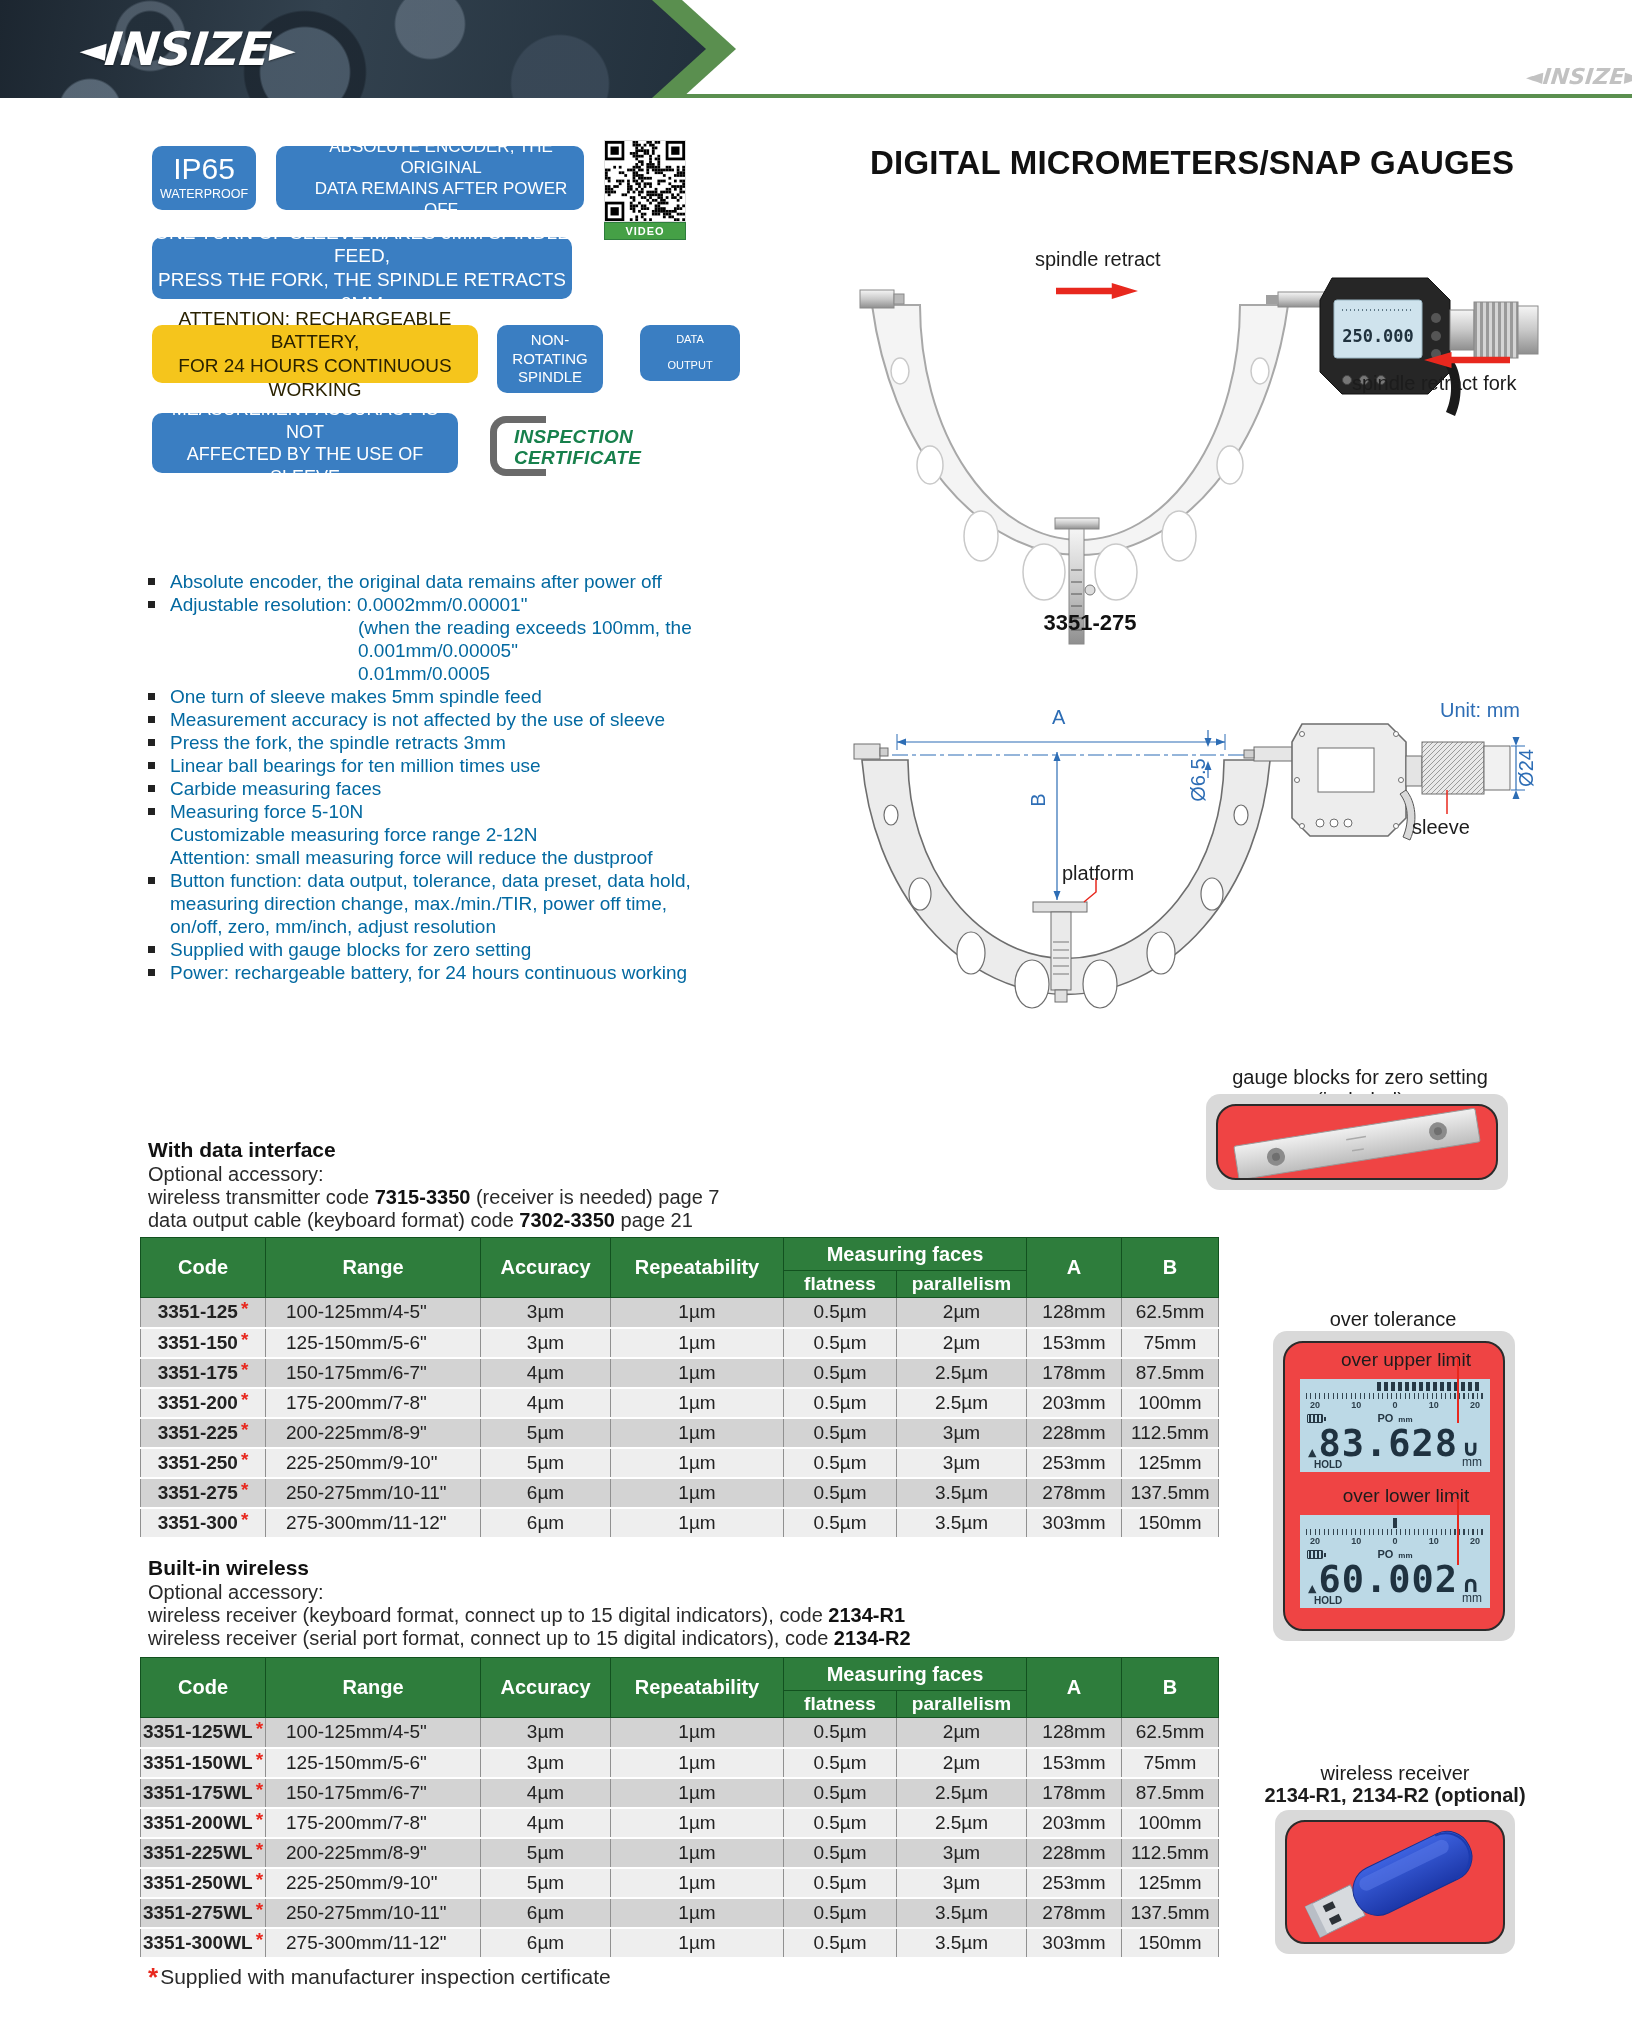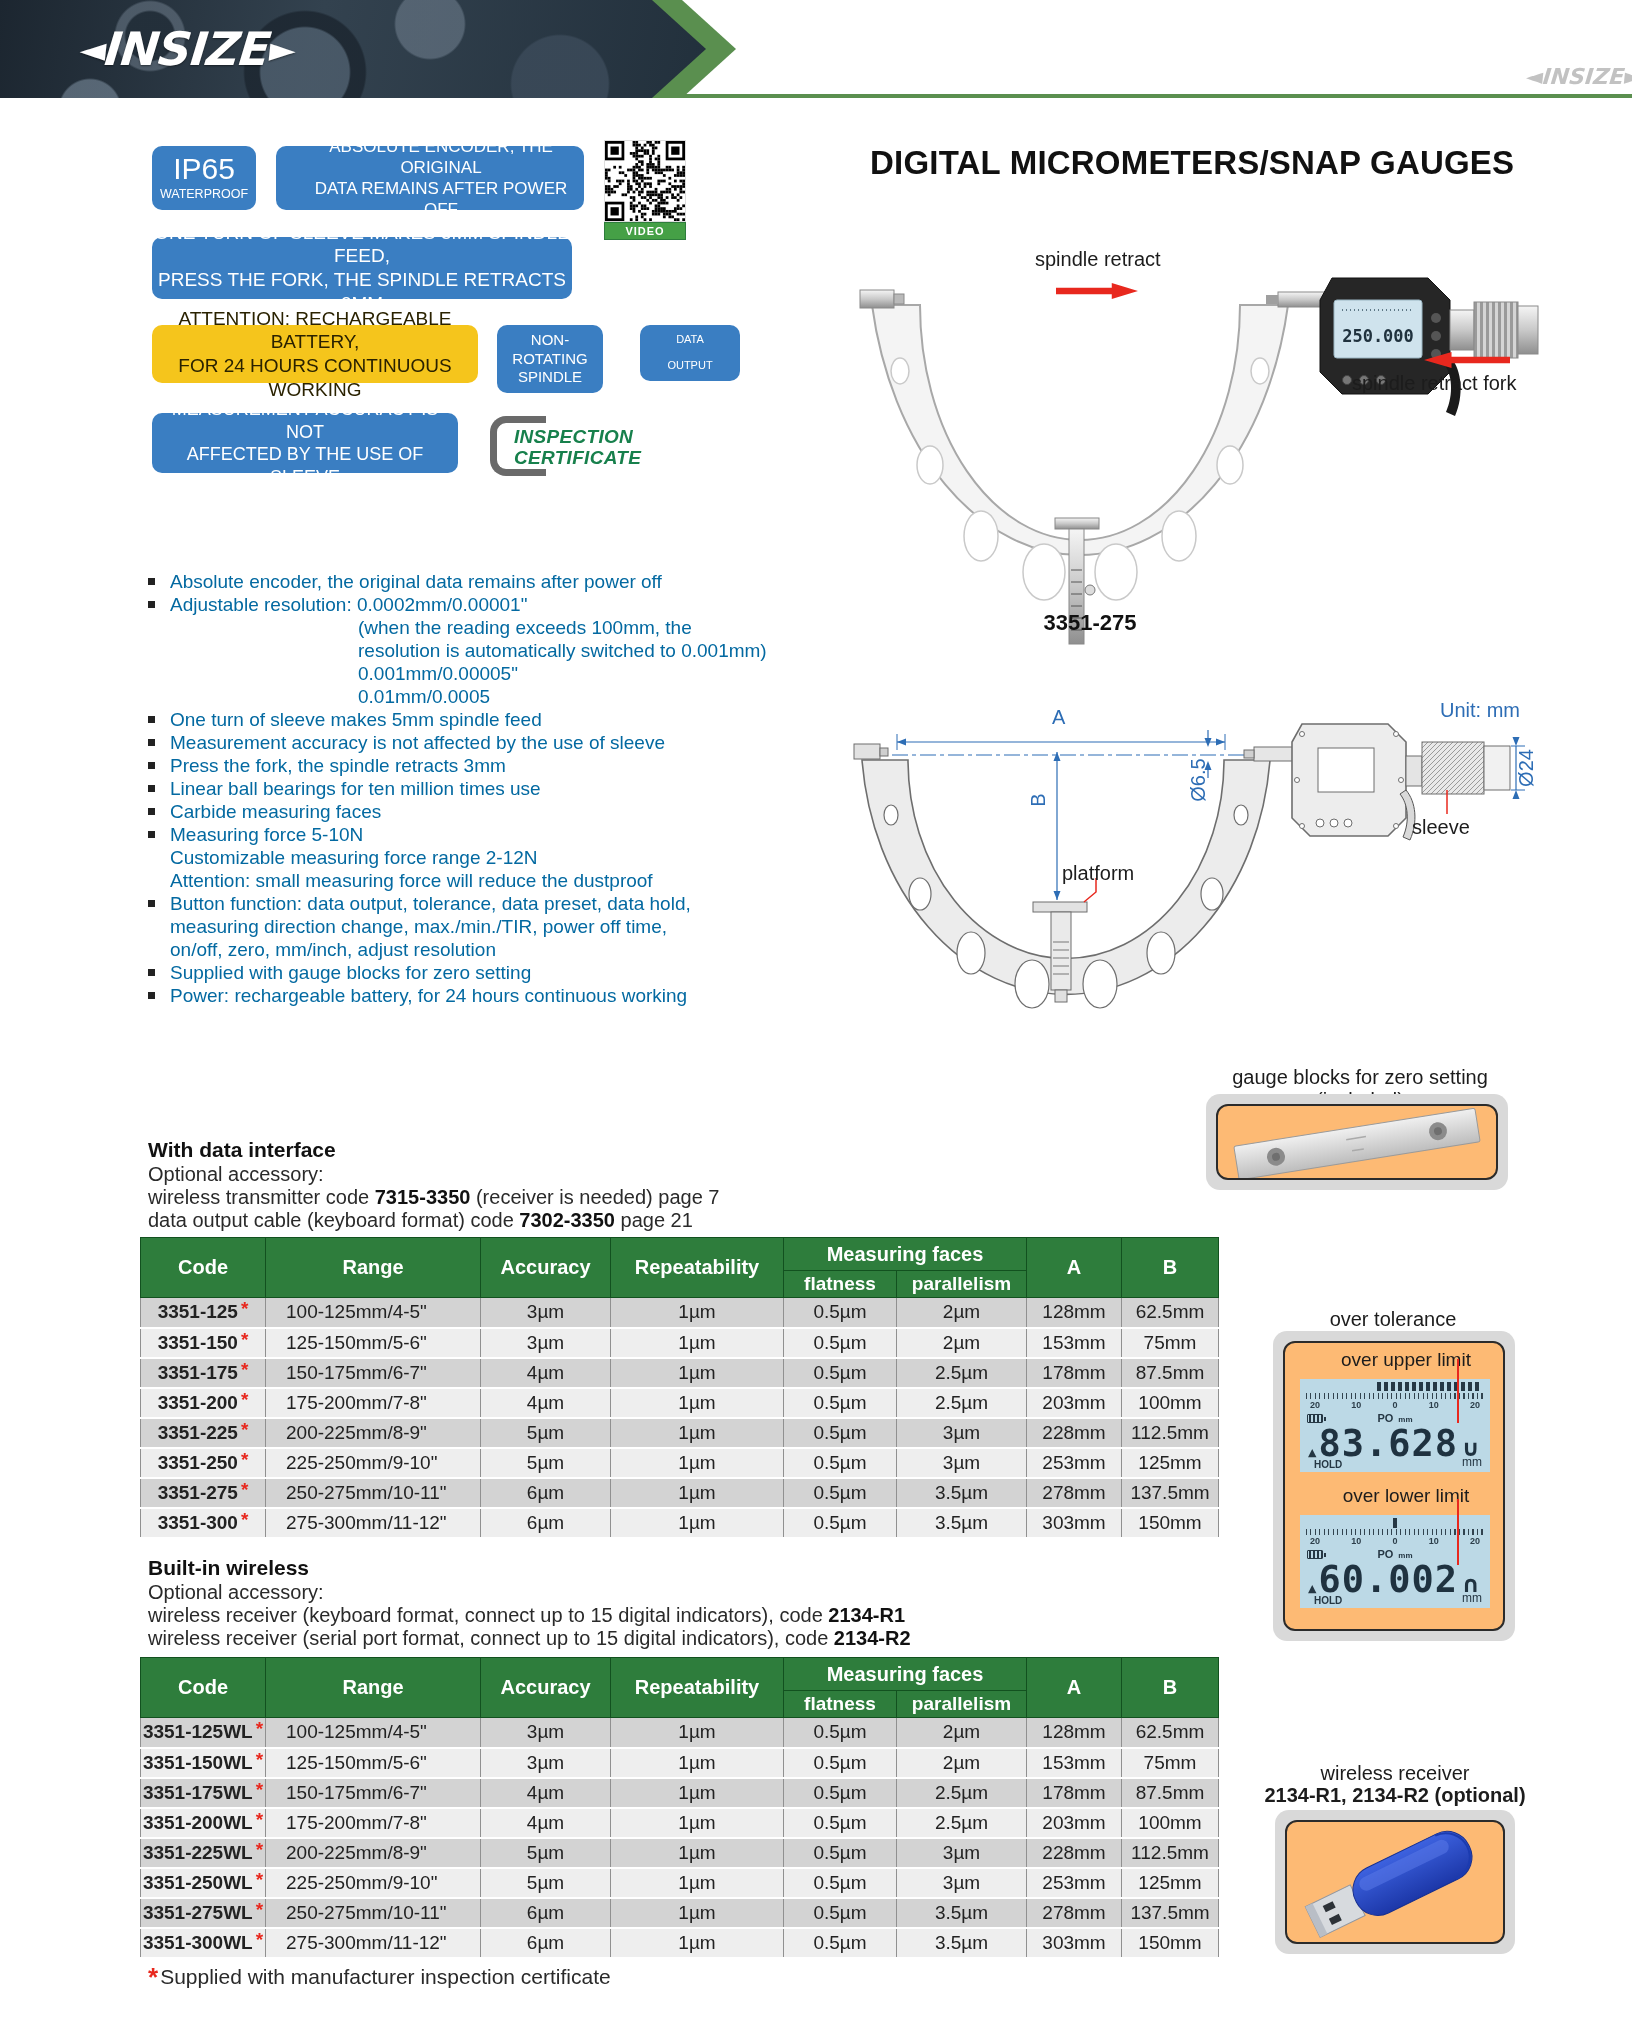--- a/index.html
+++ b/index.html
@@ -85,21 +85,21 @@
   .fig-label.blue { color:#2d6db5; }
   .fig-label.rot { width:60px; height:22px; text-align:center; transform:rotate(-90deg); }
   .fig-caption { position:absolute; font-size:22px; font-weight:bold; color:#111; text-align:center; }
   .arrow-r { position:absolute; background:#e8281e;
     clip-path:polygon(0 30%, 68% 30%, 68% 0, 100% 50%, 68% 100%, 68% 70%, 0 70%); }
   .arrow-l { position:absolute; background:#e8281e;
     clip-path:polygon(100% 30%, 32% 30%, 32% 0, 0 50%, 32% 100%, 32% 70%, 100% 70%); }
 
   
   .photo-box-outer { position:absolute; background:#d9d9d9; border-radius:14px; }
-  .photo-box-inner { position:absolute; left:10px; top:10px; background:#fdba74; border:2px solid #2b2b2b; border-radius:12px; overflow:hidden; }
+  .photo-box-inner { position:absolute; left:10px; top:10px; background:#ef4444; border:2px solid #2b2b2b; border-radius:20px; overflow:hidden; }
   .aside-caption { position:absolute; font-size:20px; color:#1c1c1c; text-align:center; }
   .aside-caption.bold { font-weight:bold; }
 
   .over-label { position:absolute; left:30px; right:6px; text-align:center; font-size:19px; color:#1c1c1c; }
   .lcd { position:absolute; left:15px; width:190px; height:93px; background:#bcd9e6; }
   .lcd-overbar { position:absolute; top:3px; right:8px; width:105px; height:9px;
     background:repeating-linear-gradient(90deg,#253744 0 4px, rgba(0,0,0,0) 4px 7px); }
   .lcd-overbar.single { width:4px; right:93px; height:10px; background:#253744; }
   .lcd-ruler { position:absolute; top:14px; left:6px; right:6px; height:6px;
     background:repeating-linear-gradient(90deg,#31434f 0 1px, rgba(0,0,0,0) 1px 4.5px); }
@@ -464,21 +464,20 @@
     <div class="txt">
       <div>INSPECTION</div>
       <div>CERTIFICATE</div>
     </div>
   </div>
 
   <div id="features-list">
       <div class="feature-line"><span class="sq"></span><span>Absolute encoder, the original data remains after power off</span></div>
       <div class="feature-line"><span class="sq"></span><span>Adjustable resolution: 0.0002mm/0.00001"</span></div>
       <div class="feature-line ind2"><span>(when the reading exceeds 100mm, the</span></div>
-      <div class="feature-line ind2"><span>resolution is automatically switched to 0.001mm)</span></div>
       <div class="feature-line ind2"><span>0.001mm/0.00005"</span></div>
       <div class="feature-line ind2"><span>0.01mm/0.0005</span></div>
       <div class="feature-line"><span class="sq"></span><span>One turn of sleeve makes 5mm spindle feed</span></div>
       <div class="feature-line"><span class="sq"></span><span>Measurement accuracy is not affected by the use of sleeve</span></div>
       <div class="feature-line"><span class="sq"></span><span>Press the fork, the spindle retracts 3mm</span></div>
       <div class="feature-line"><span class="sq"></span><span>Linear ball bearings for ten million times use</span></div>
       <div class="feature-line"><span class="sq"></span><span>Carbide measuring faces</span></div>
       <div class="feature-line"><span class="sq"></span><span>Measuring force 5-10N</span></div>
       <div class="feature-line ind1"><span>Customizable measuring force range 2-12N</span></div>
       <div class="feature-line ind1"><span>Attention: small measuring force will reduce the dustproof</span></div>

